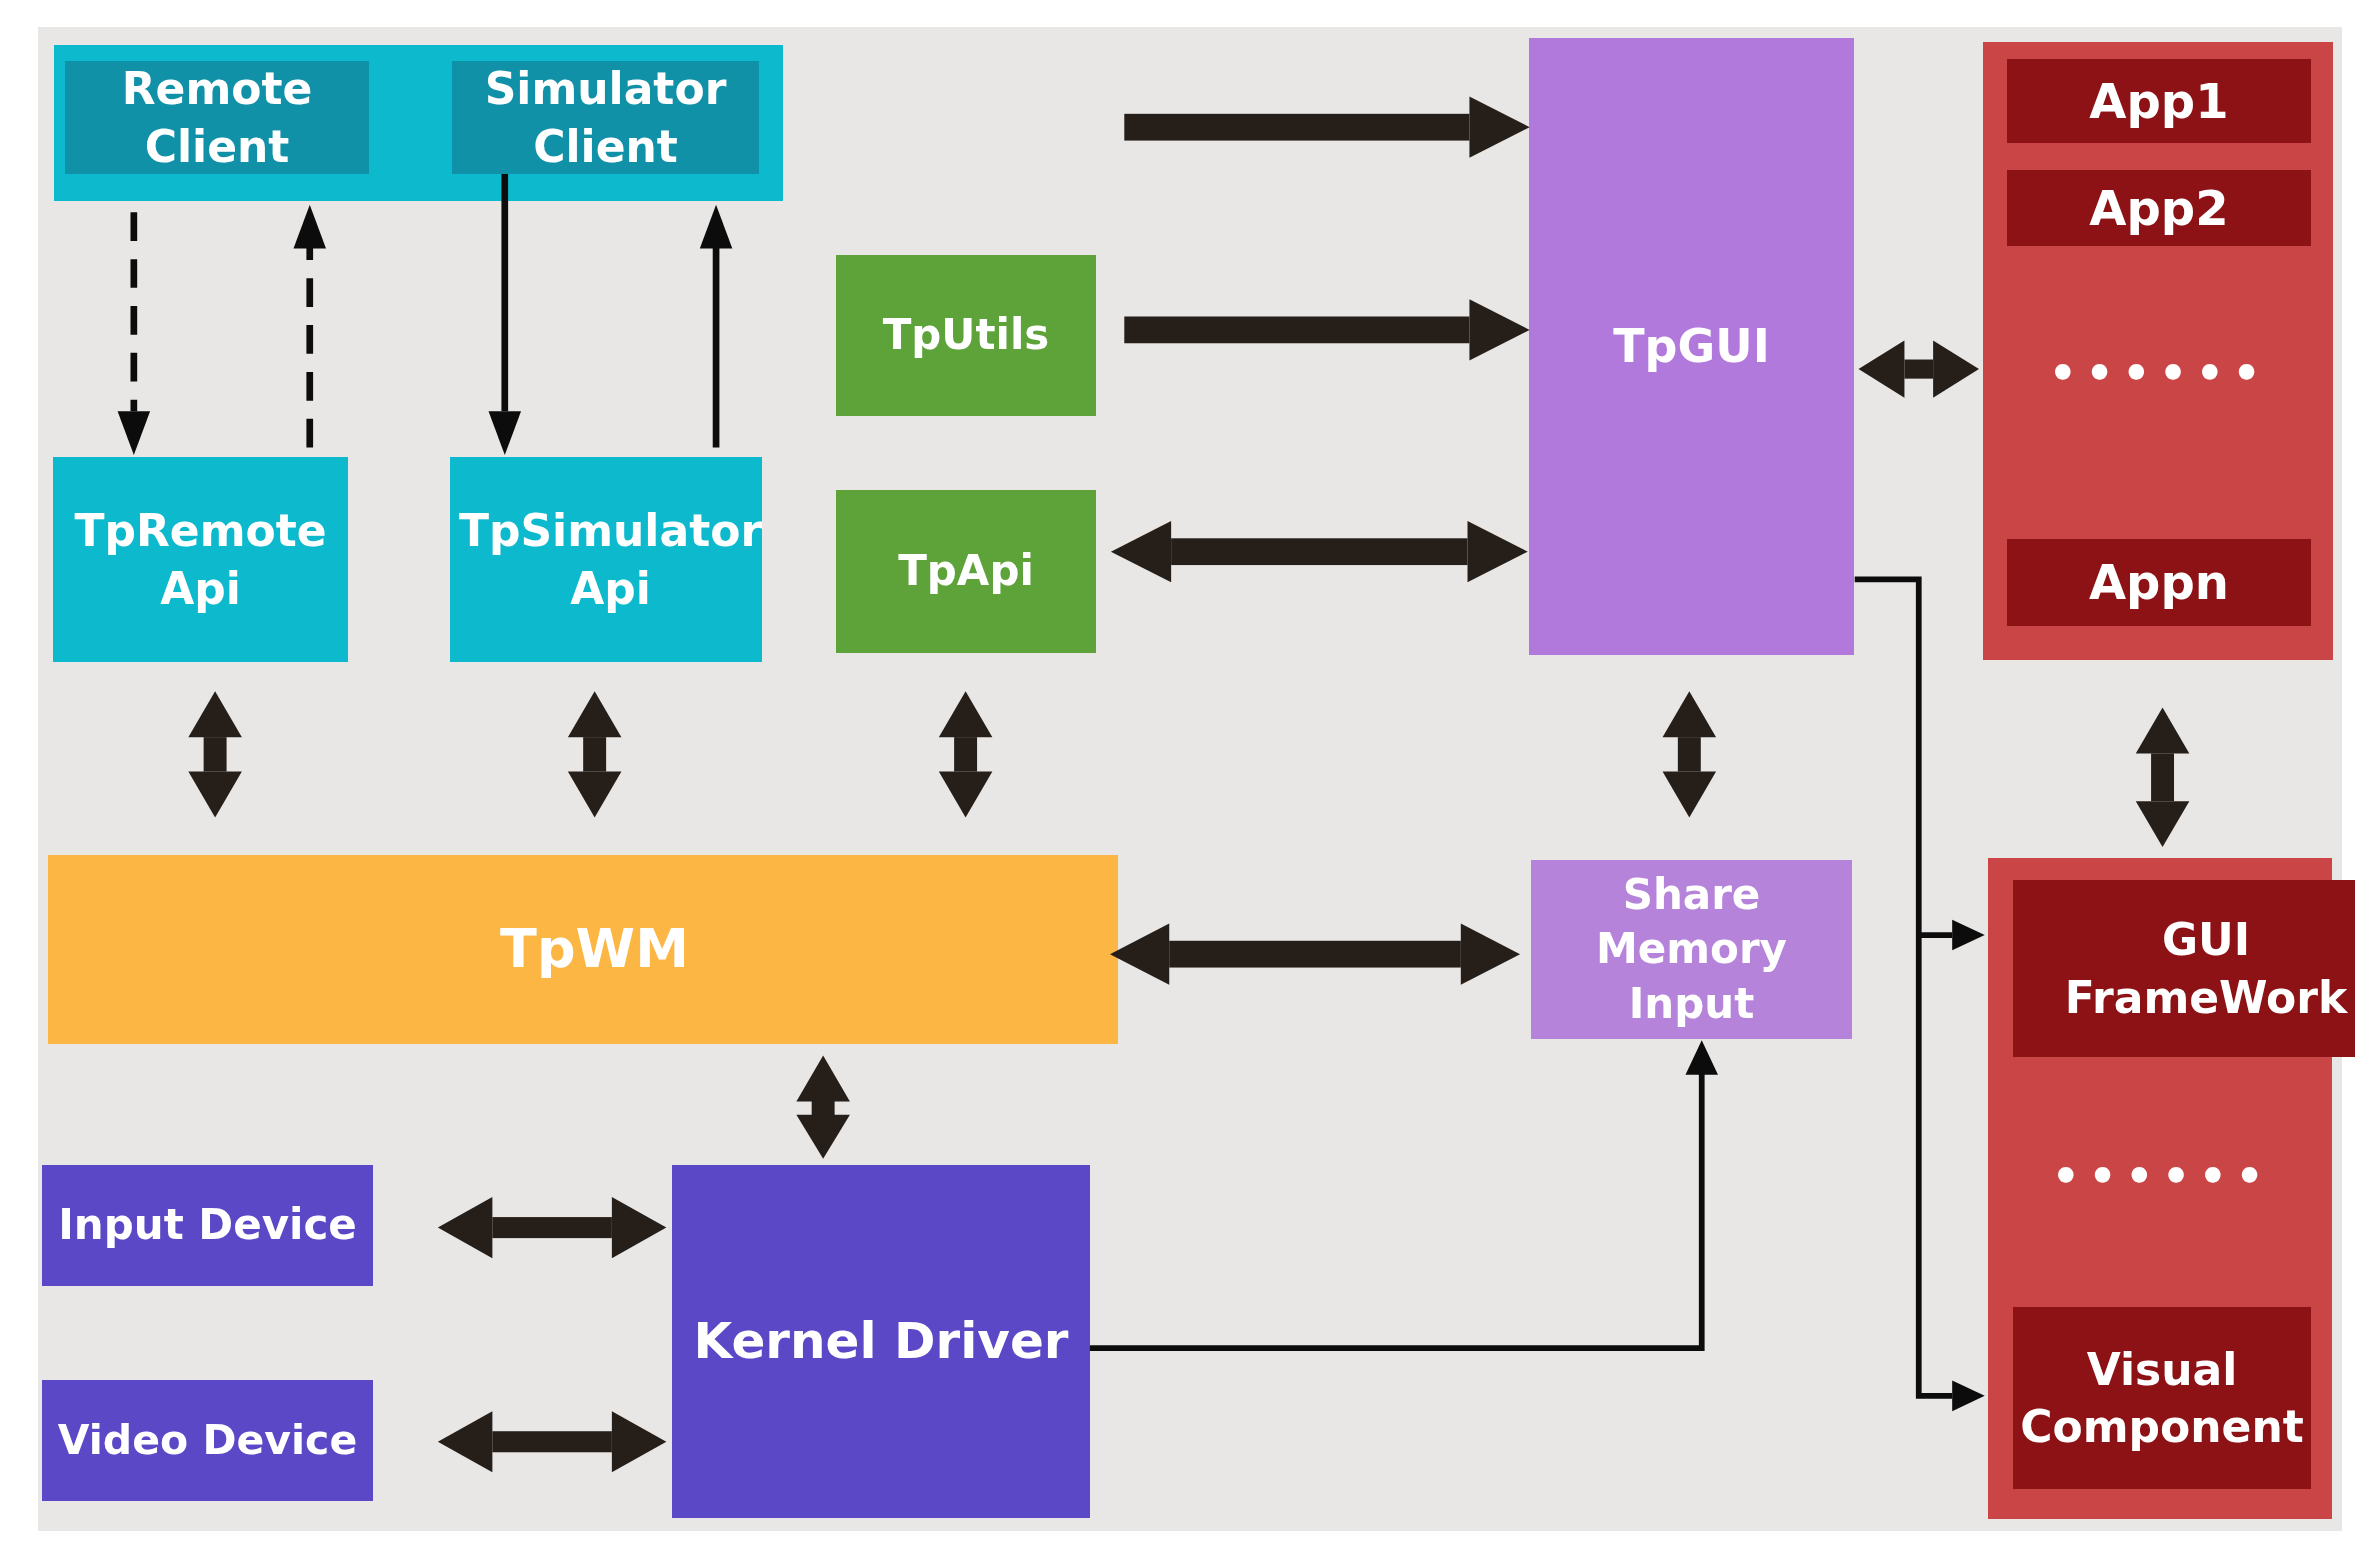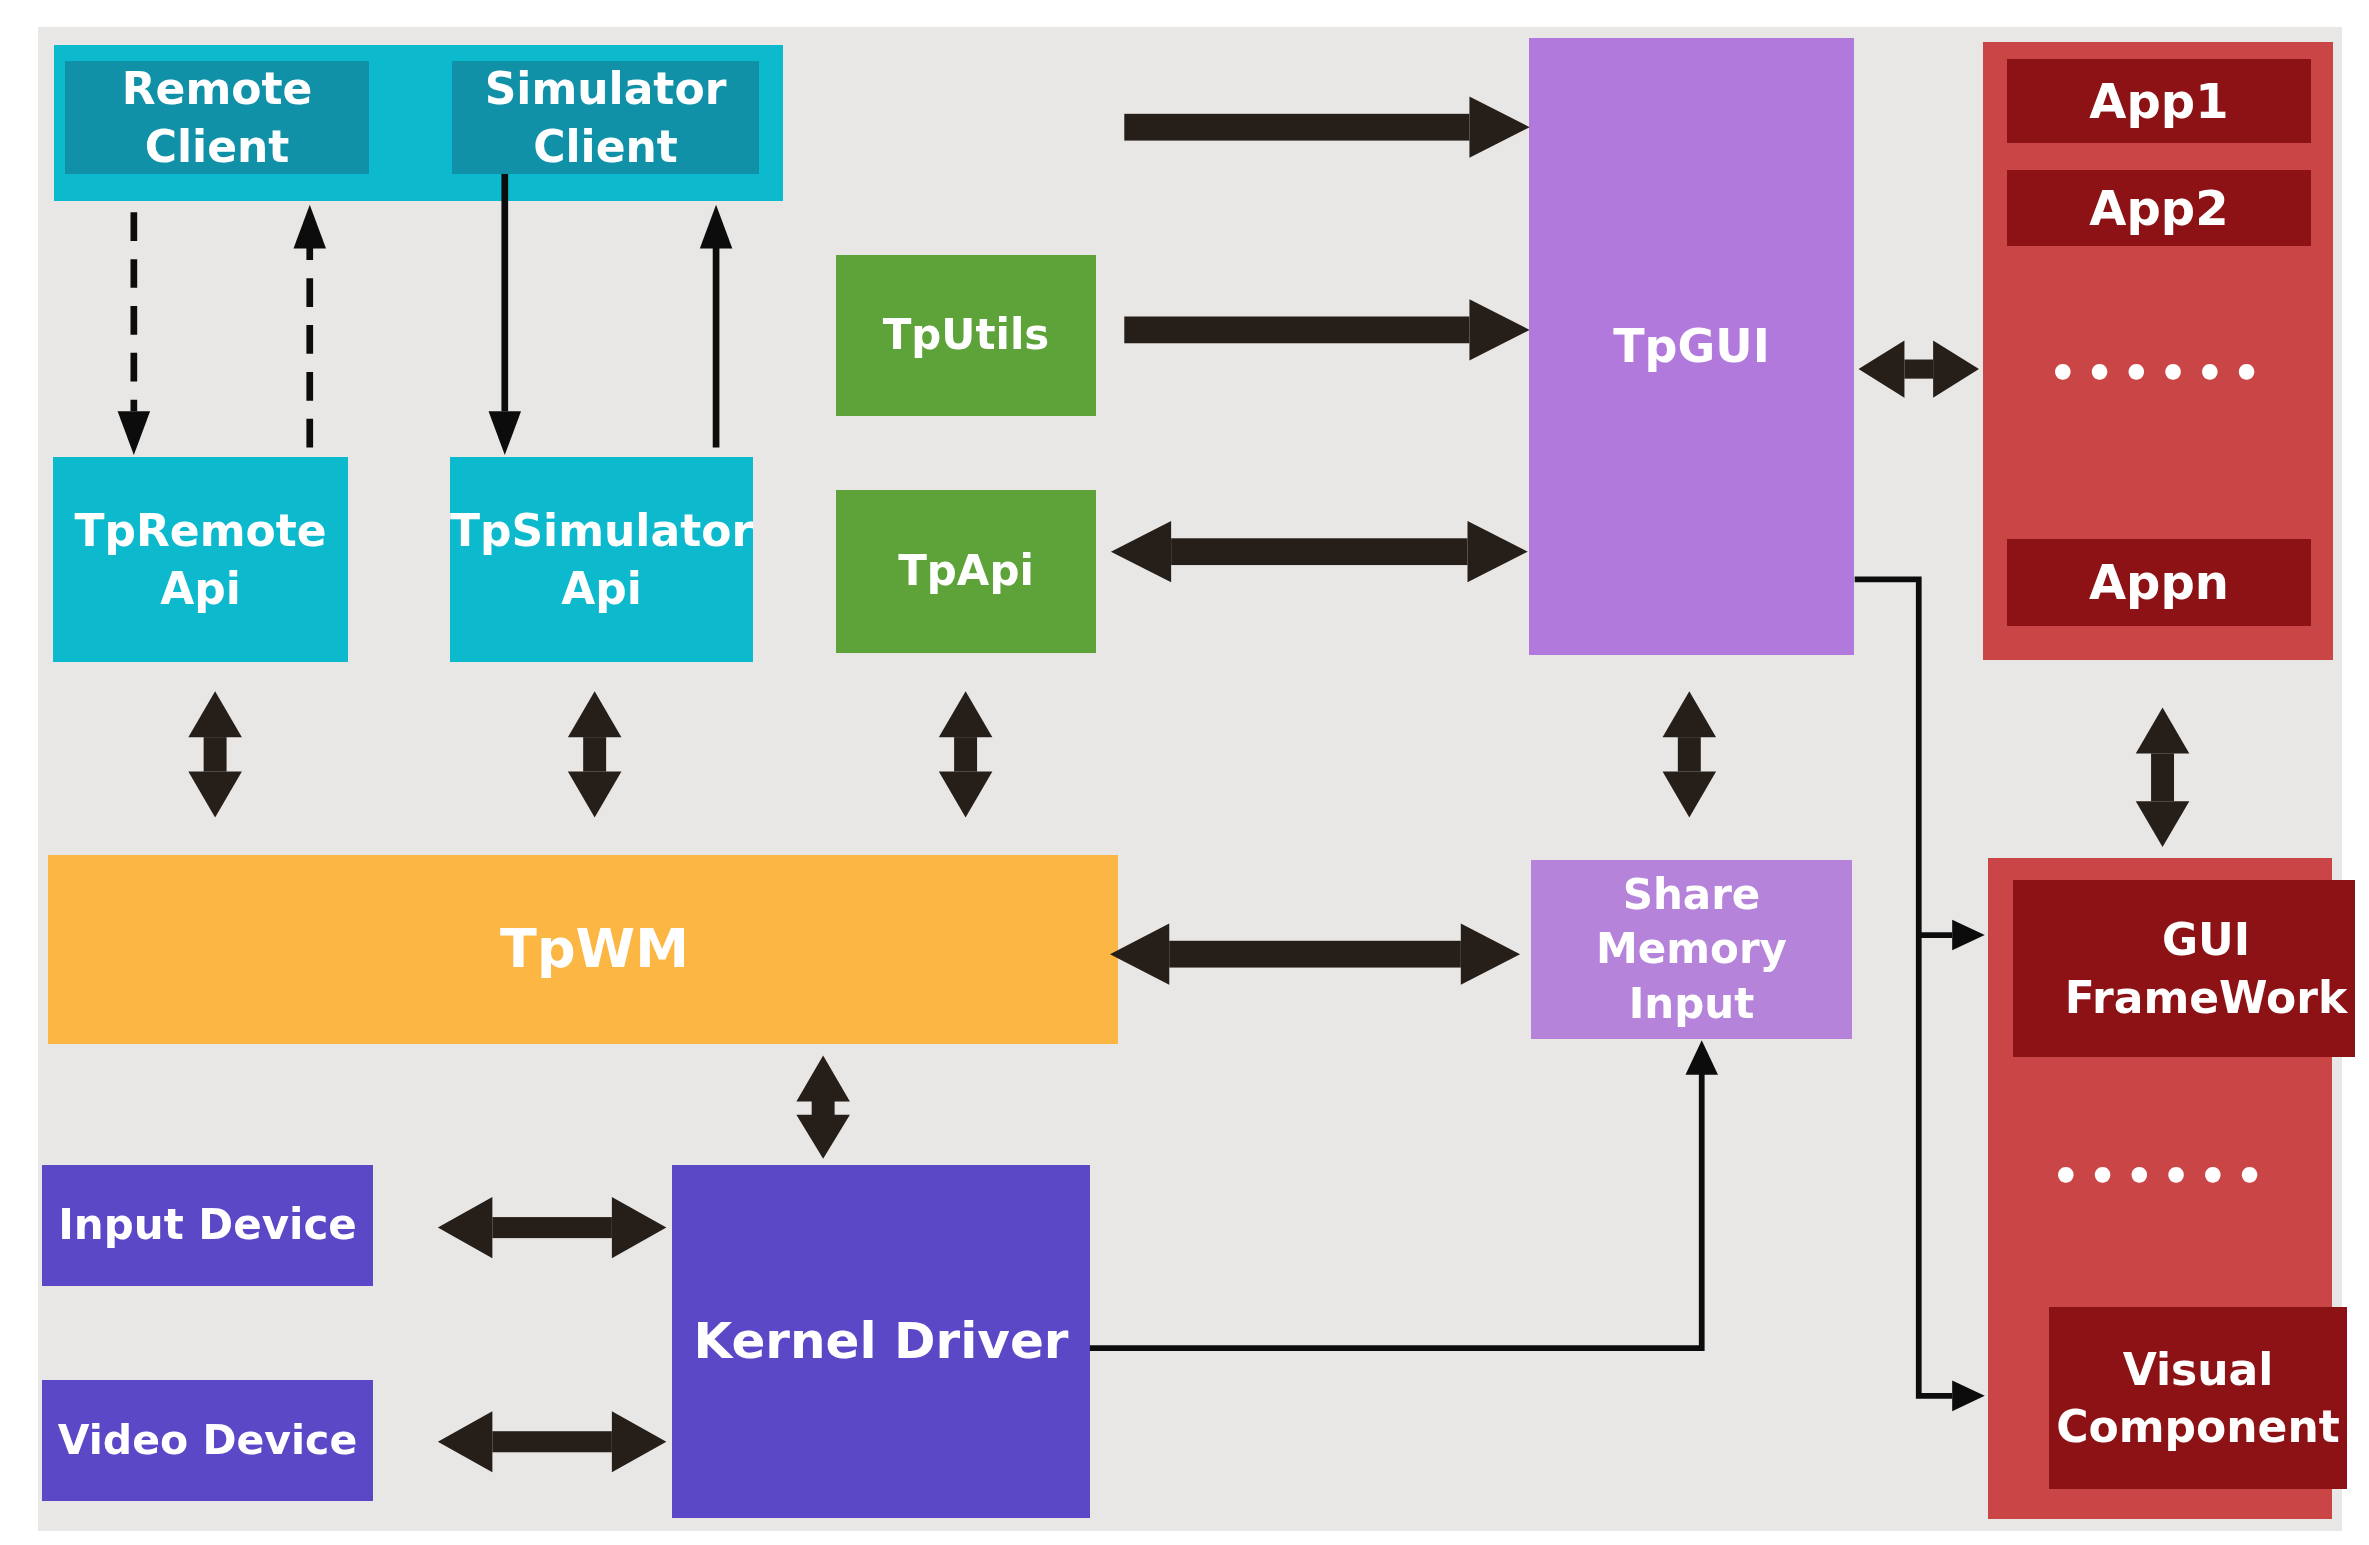--- a/index.html
+++ b/index.html
@@ -21,36 +21,36 @@
   .label{display:block;}
   svg.wires{position:absolute;left:0;top:0;z-index:5;}
   .node{z-index:3;}
   .node.inner{z-index:4;}
 
   
   .client-container{left:54px;top:45px;width:729px;height:156px;background:var(--cyan);}
   .remote-client{left:65px;top:61px;width:304px;height:113px;background:var(--teal-dark);font-size:44px;}
   .simulator-client{left:452px;top:61px;width:307px;height:113px;background:var(--teal-dark);font-size:44px;}
   .tpremote-api{left:53px;top:457px;width:295px;height:205px;background:var(--cyan);font-size:44px;}
-  .tpsimulator-api{left:450px;top:457px;width:303px;height:205px;background:var(--cyan);font-size:44px;}
+  .tpsimulator-api{left:450px;top:457px;width:303px;height:205px;background:var(--cyan);font-size:44px;padding-left:9px;}
   .tpservice{left:836px;top:38px;width:256px;height:163px;background:var(--green);font-size:42px;}
   .tputils{left:836px;top:255px;width:260px;height:161px;background:var(--green);font-size:42px;}
   .tpapi{left:836px;top:490px;width:260px;height:163px;background:var(--green);font-size:42px;}
   .tpgui{left:1529px;top:38px;width:325px;height:617px;background:var(--purple);font-size:46px;}
   .app-container{left:1983px;top:42px;width:350px;height:618px;background:var(--red);}
   .app1{left:2007px;top:59px;width:304px;height:84px;background:var(--red-dark);font-size:48px;}
   .app2{left:2007px;top:170px;width:304px;height:76px;background:var(--red-dark);font-size:48px;}
   .app-dots{left:2007px;top:335px;width:304px;height:76px;font-size:44px;letter-spacing:8.6px;}
   .appn{left:2007px;top:539px;width:304px;height:87px;background:var(--red-dark);font-size:48px;}
   .tpwm{left:48px;top:855px;width:1047px;height:189px;background:var(--orange);font-size:54px;padding-left:23px;}
   .share-memory-pools{left:1531px;top:860px;width:321px;height:179px;background:var(--purple-light);font-size:42px;}
   .guifw-container{left:1988px;top:858px;width:344px;height:661px;background:var(--red);}
   .gui-framework{left:2013px;top:880px;width:298px;height:177px;background:var(--red-dark);font-size:44px;padding-left:44px;}
   .gui-dots{left:2013px;top:1128px;width:298px;height:96px;font-size:44px;letter-spacing:8.6px;}
-  .visual-component{left:2013px;top:1307px;width:298px;height:182px;background:var(--red-dark);font-size:44px;margin-left:36px;}
+  .visual-component{left:2013px;top:1307px;width:298px;height:182px;background:var(--red-dark);font-size:44px;}
   .input-device{left:42px;top:1165px;width:331px;height:121px;background:var(--indigo);font-size:42px;}
   .video-device{left:42px;top:1380px;width:331px;height:121px;background:var(--indigo);font-size:41px;}
   .kernel-driver{left:672px;top:1165px;width:418px;height:353px;background:var(--indigo);font-size:50px;}
 
   .thin{stroke:var(--line,#0c0c0c);stroke-width:7;fill:none;}
   .thin-head{fill:var(--line,#0c0c0c);stroke:none;}
   .dashed{stroke-dasharray:30 19;}
   .elbow{stroke:var(--line,#0c0c0c);stroke-width:6;fill:none;}
   .thick{fill:var(--arrow,#261e19);stroke:none;}
 </style>

